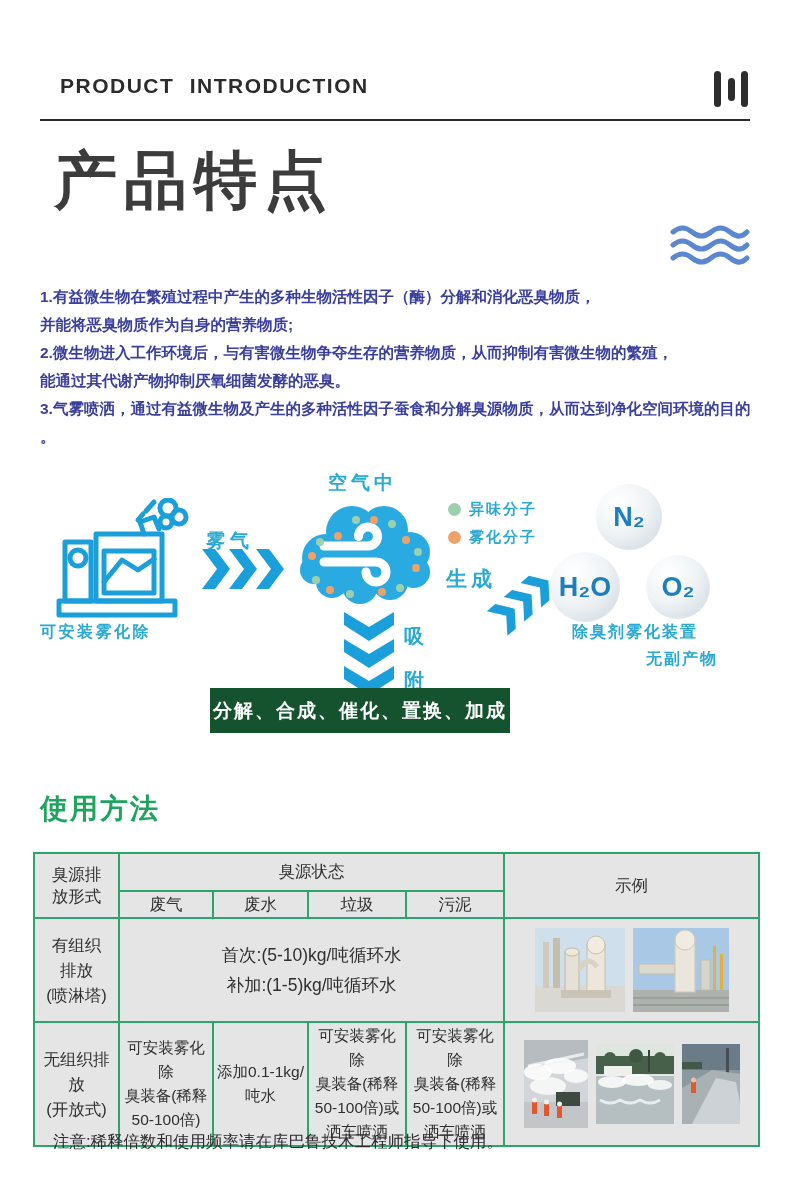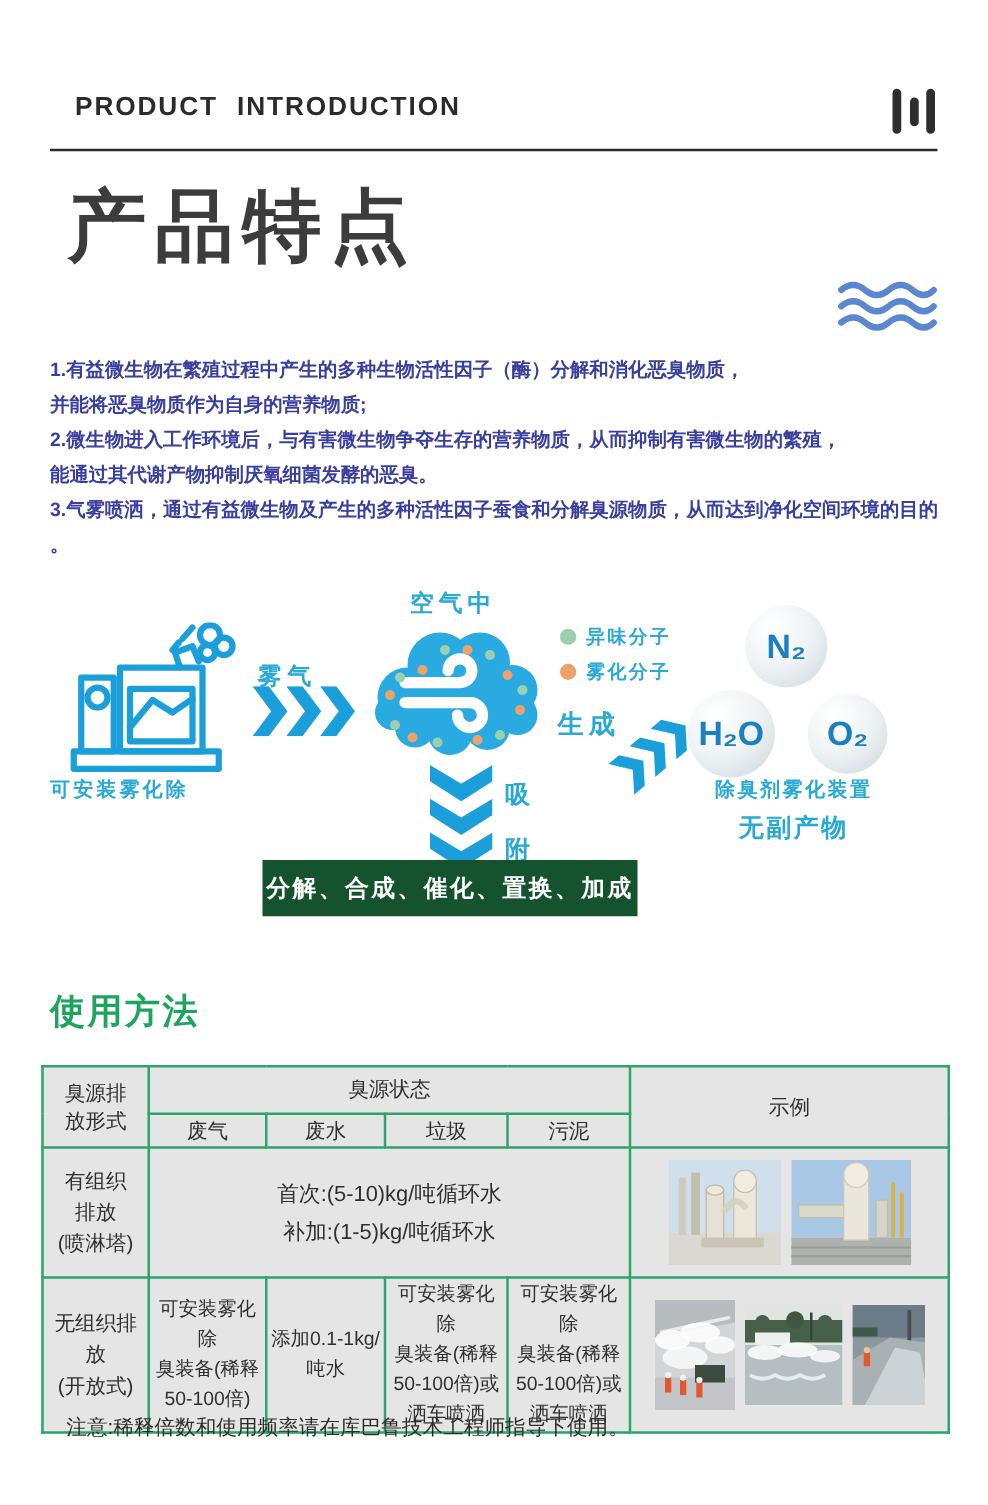--- a/index.html
+++ b/index.html
@@ -37,21 +37,21 @@
   .legend-label { font-size:15px; letter-spacing:2px; color:#2aa9d4; font-weight:700; }
 
   .sphere { border-radius:50%; display:flex; align-items:center; justify-content:center;
             background:radial-gradient(circle at 33% 28%, #ffffff 0%, #f0f4f6 45%, #ccd6de 100%);
             color:#1c7fc0; font-weight:700; }
   .sphere-n2  { left:596px; top:484px; width:66px; height:66px; font-size:27px; }
   .sphere-h2o { left:550px; top:552px; width:70px; height:70px; font-size:27px; }
   .sphere-o2  { left:646px; top:555px; width:64px; height:64px; font-size:27px; }
 
   .result-1 { left:552px; top:622px; width:166px; text-align:center; font-size:16px; letter-spacing:2px; }
-  .result-2 { left:552px; top:649px; width:166px; text-align:center; font-size:20px; letter-spacing:2px; }
+  .result-2 { left:552px; top:649px; width:166px; font-size:16px; letter-spacing:2px; }
 
   .banner { left:210px; top:688px; width:300px; height:45px; background:#14532d; color:#ffffff;
             display:flex; align-items:center; justify-content:center; font-size:19px; font-weight:700; letter-spacing:2px; }
 
   
   .usage-title { left:40px; top:790px; font-size:28px; font-weight:700; color:#1fa45f; letter-spacing:2px; }
 
   .usage-table { left:33px; top:852px; border-collapse:collapse; table-layout:fixed; width:725px; background:#e5e5e5; }
   .usage-table td { border:2px solid #2ba56b; text-align:center; vertical-align:middle; color:#2f2f2f; padding:1px 2px; }
   .usage-table .hcell { font-size:16.5px; }

